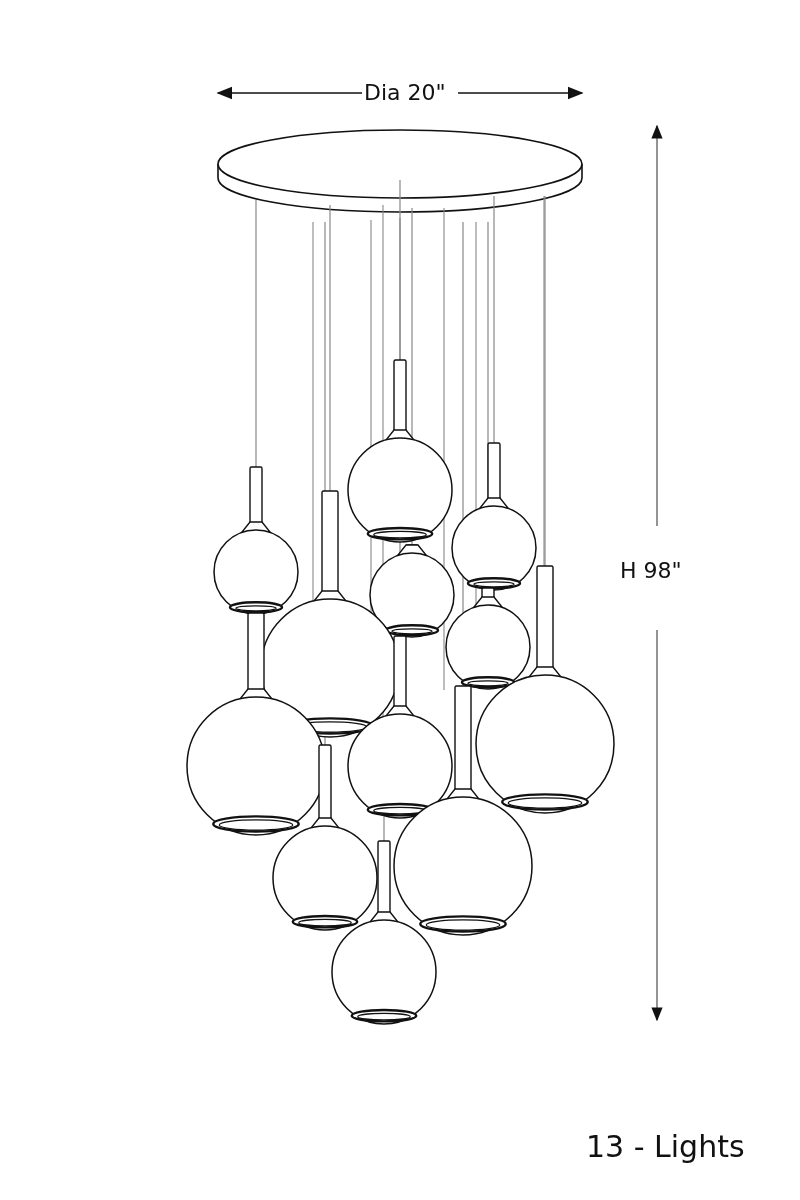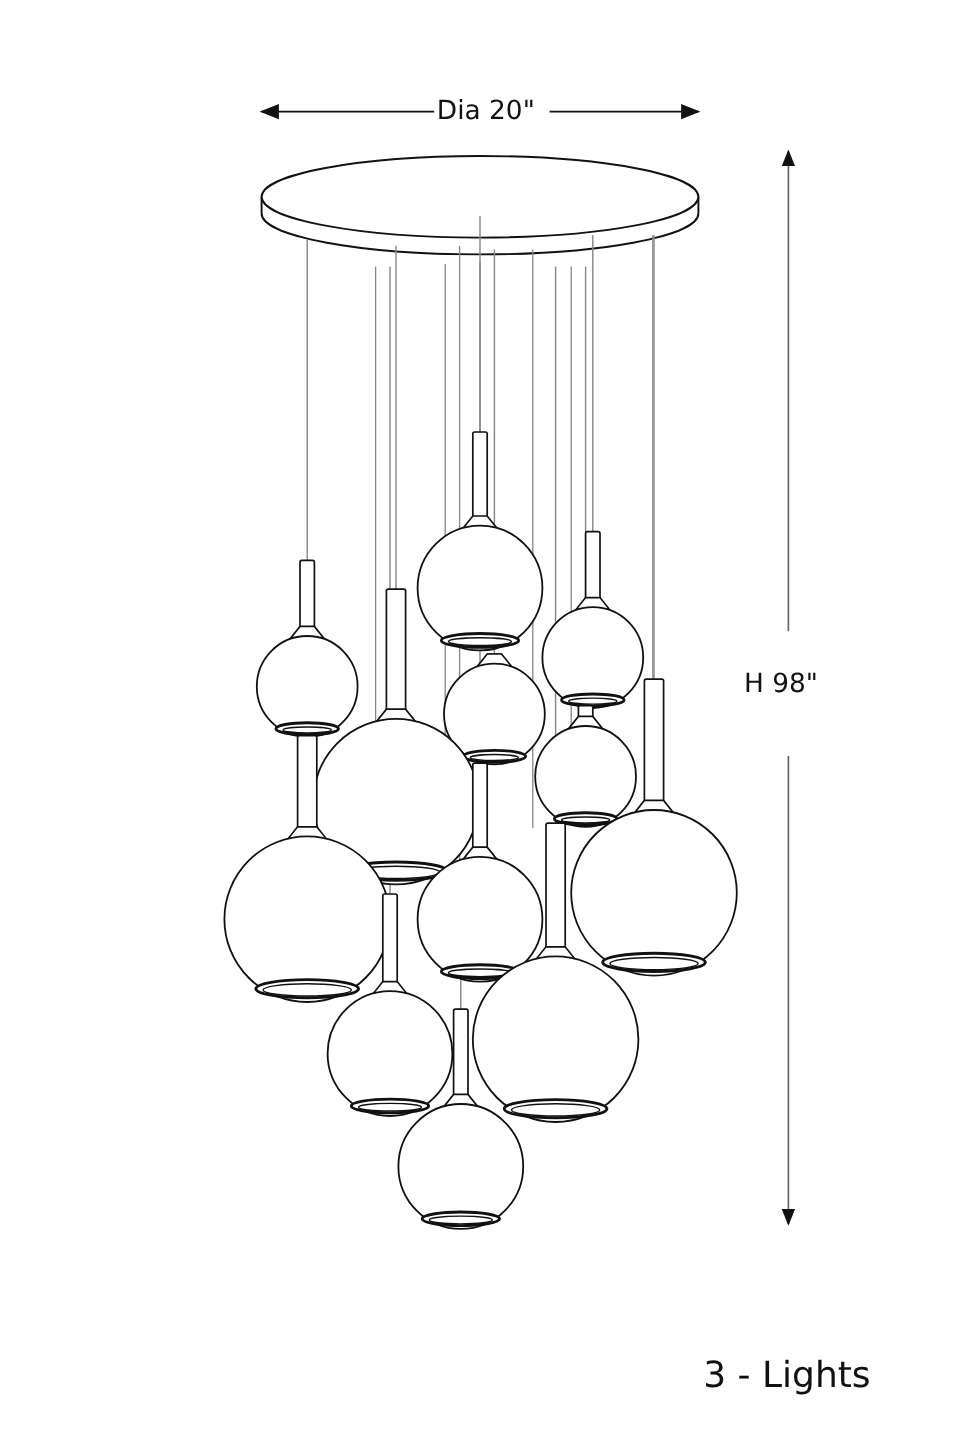--- a/index.html
+++ b/index.html
@@ -134,13 +134,13 @@
         <path d="M378,912 L390,912 L398,922 L370,922 Z" fill="#fff" stroke="#111111" stroke-width="1.4"></path>
         <circle cx="384" cy="972" r="52" fill="#fff" stroke="#111111" stroke-width="1.5"></circle>
         <ellipse cx="384" cy="1015.68" rx="32.24" ry="5.72" fill="#fff" stroke="#111111" stroke-width="2.4"></ellipse>
         <ellipse cx="384" cy="1016.68" rx="26.240000000000002" ry="3.2199999999999998" fill="none" stroke="#111111" stroke-width="1.2"></ellipse>
       </g>
     </g>
 </svg>
 
 <div id="dia-label" class="label">Dia 20"</div>
 <div id="height-label" class="label">H 98"</div>
-<div id="count-label" class="label">3 - Lights</div>
+<div id="count-label" class="label">13 - Lights</div>
 
 </body></html>

